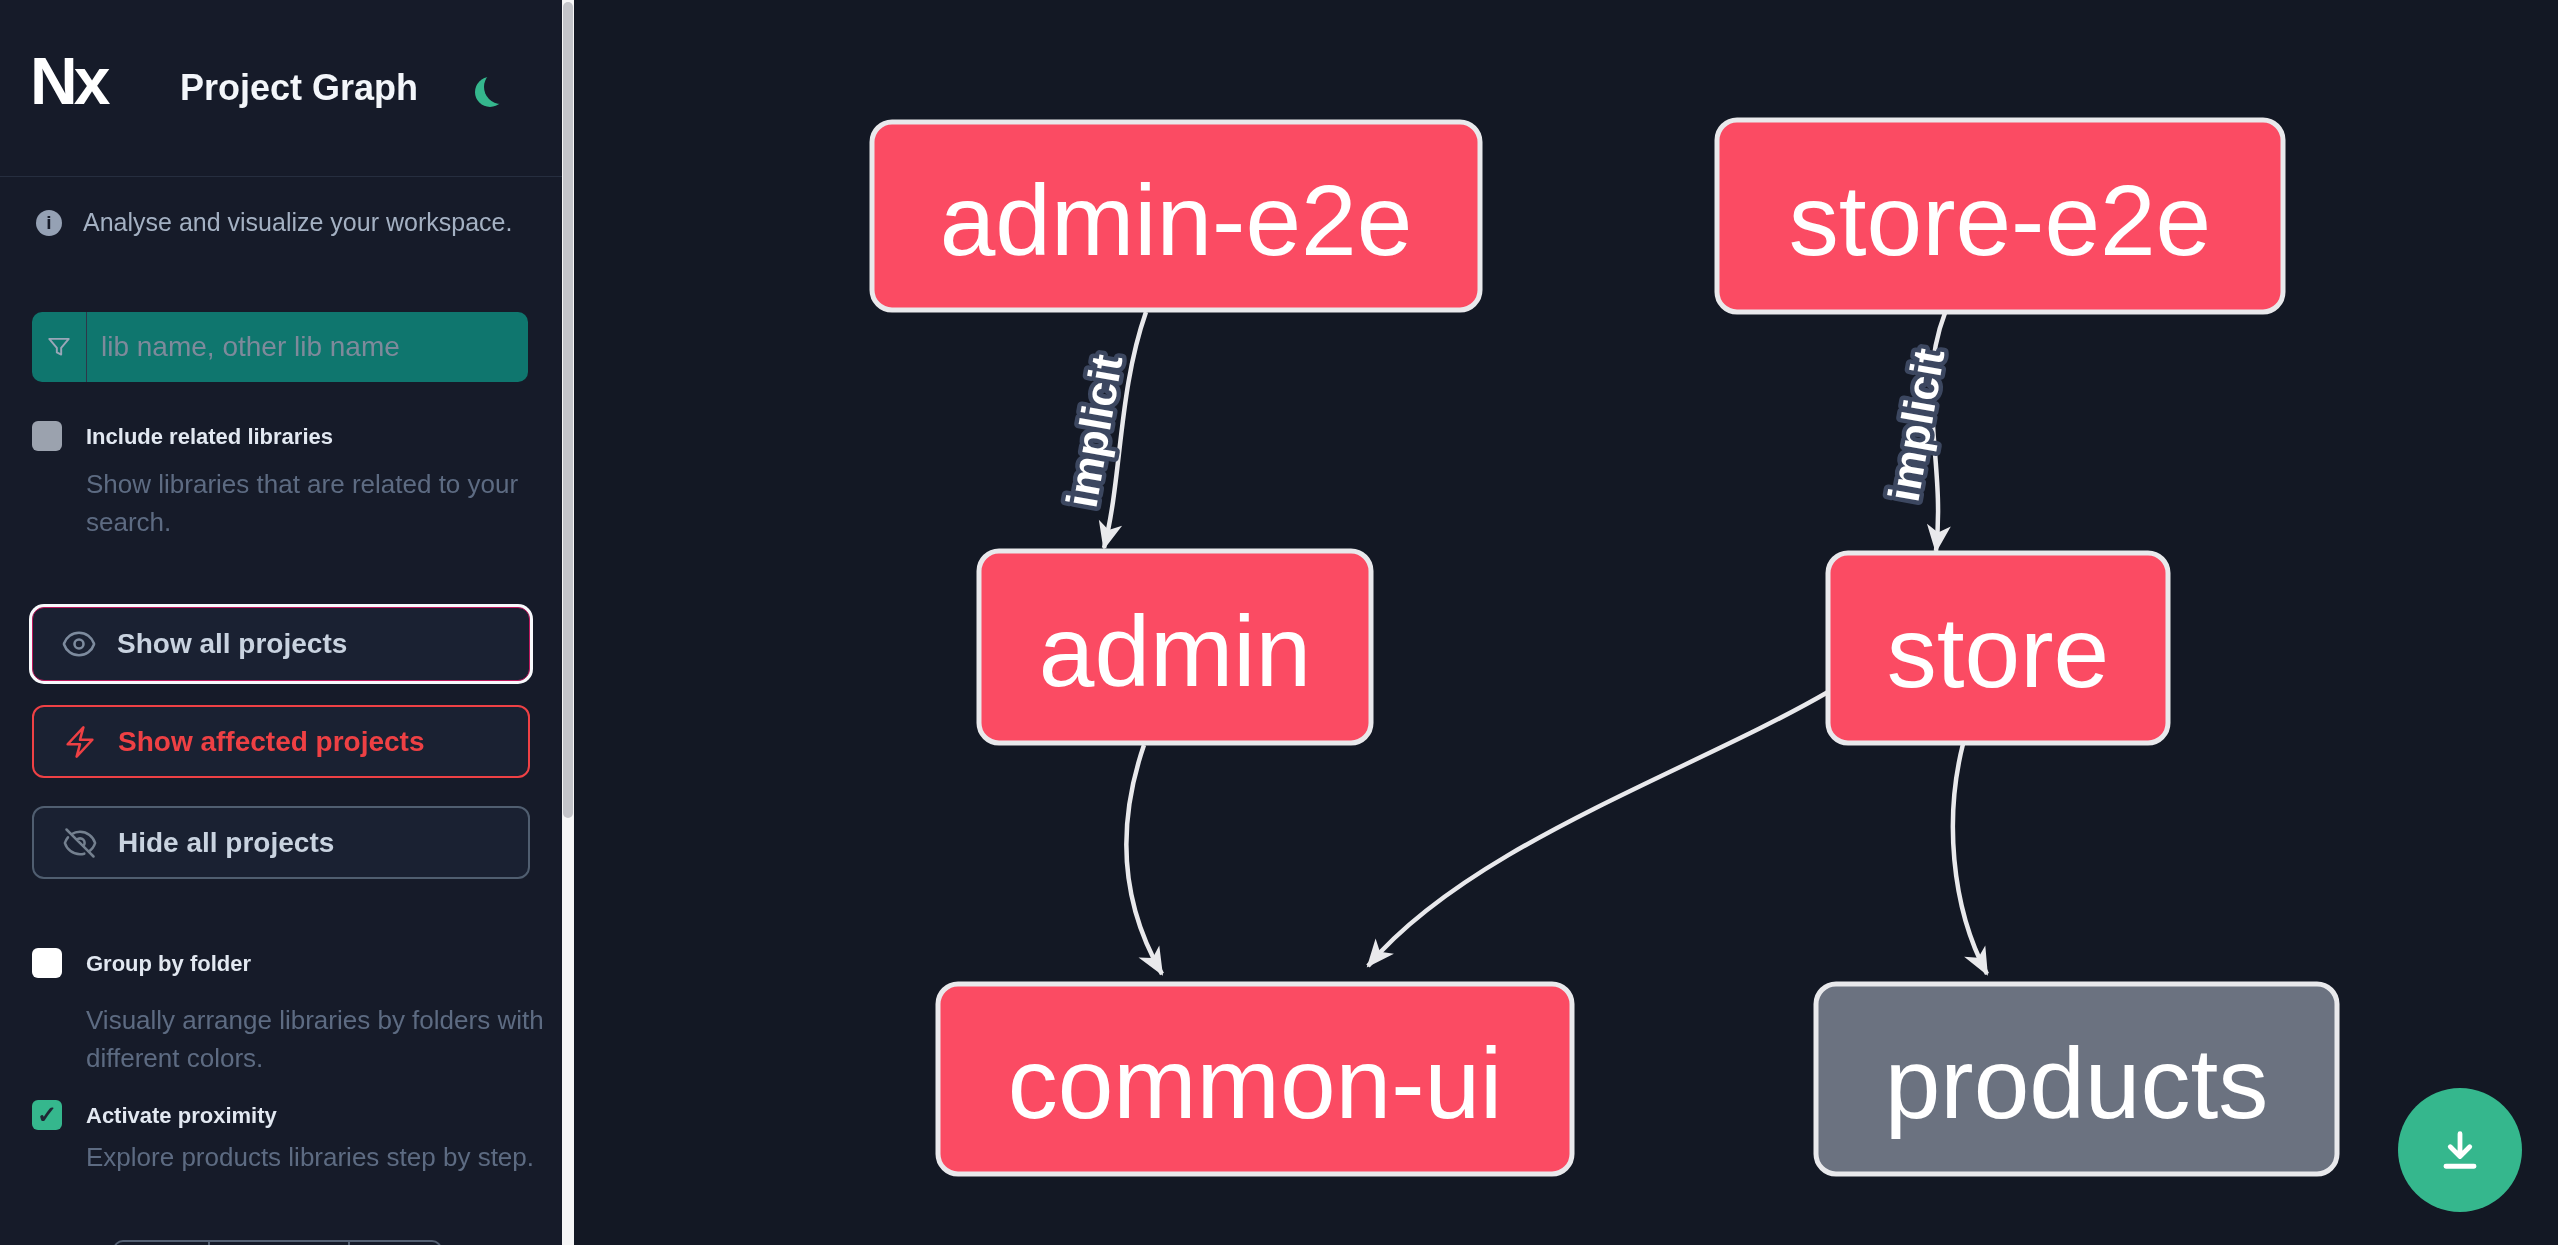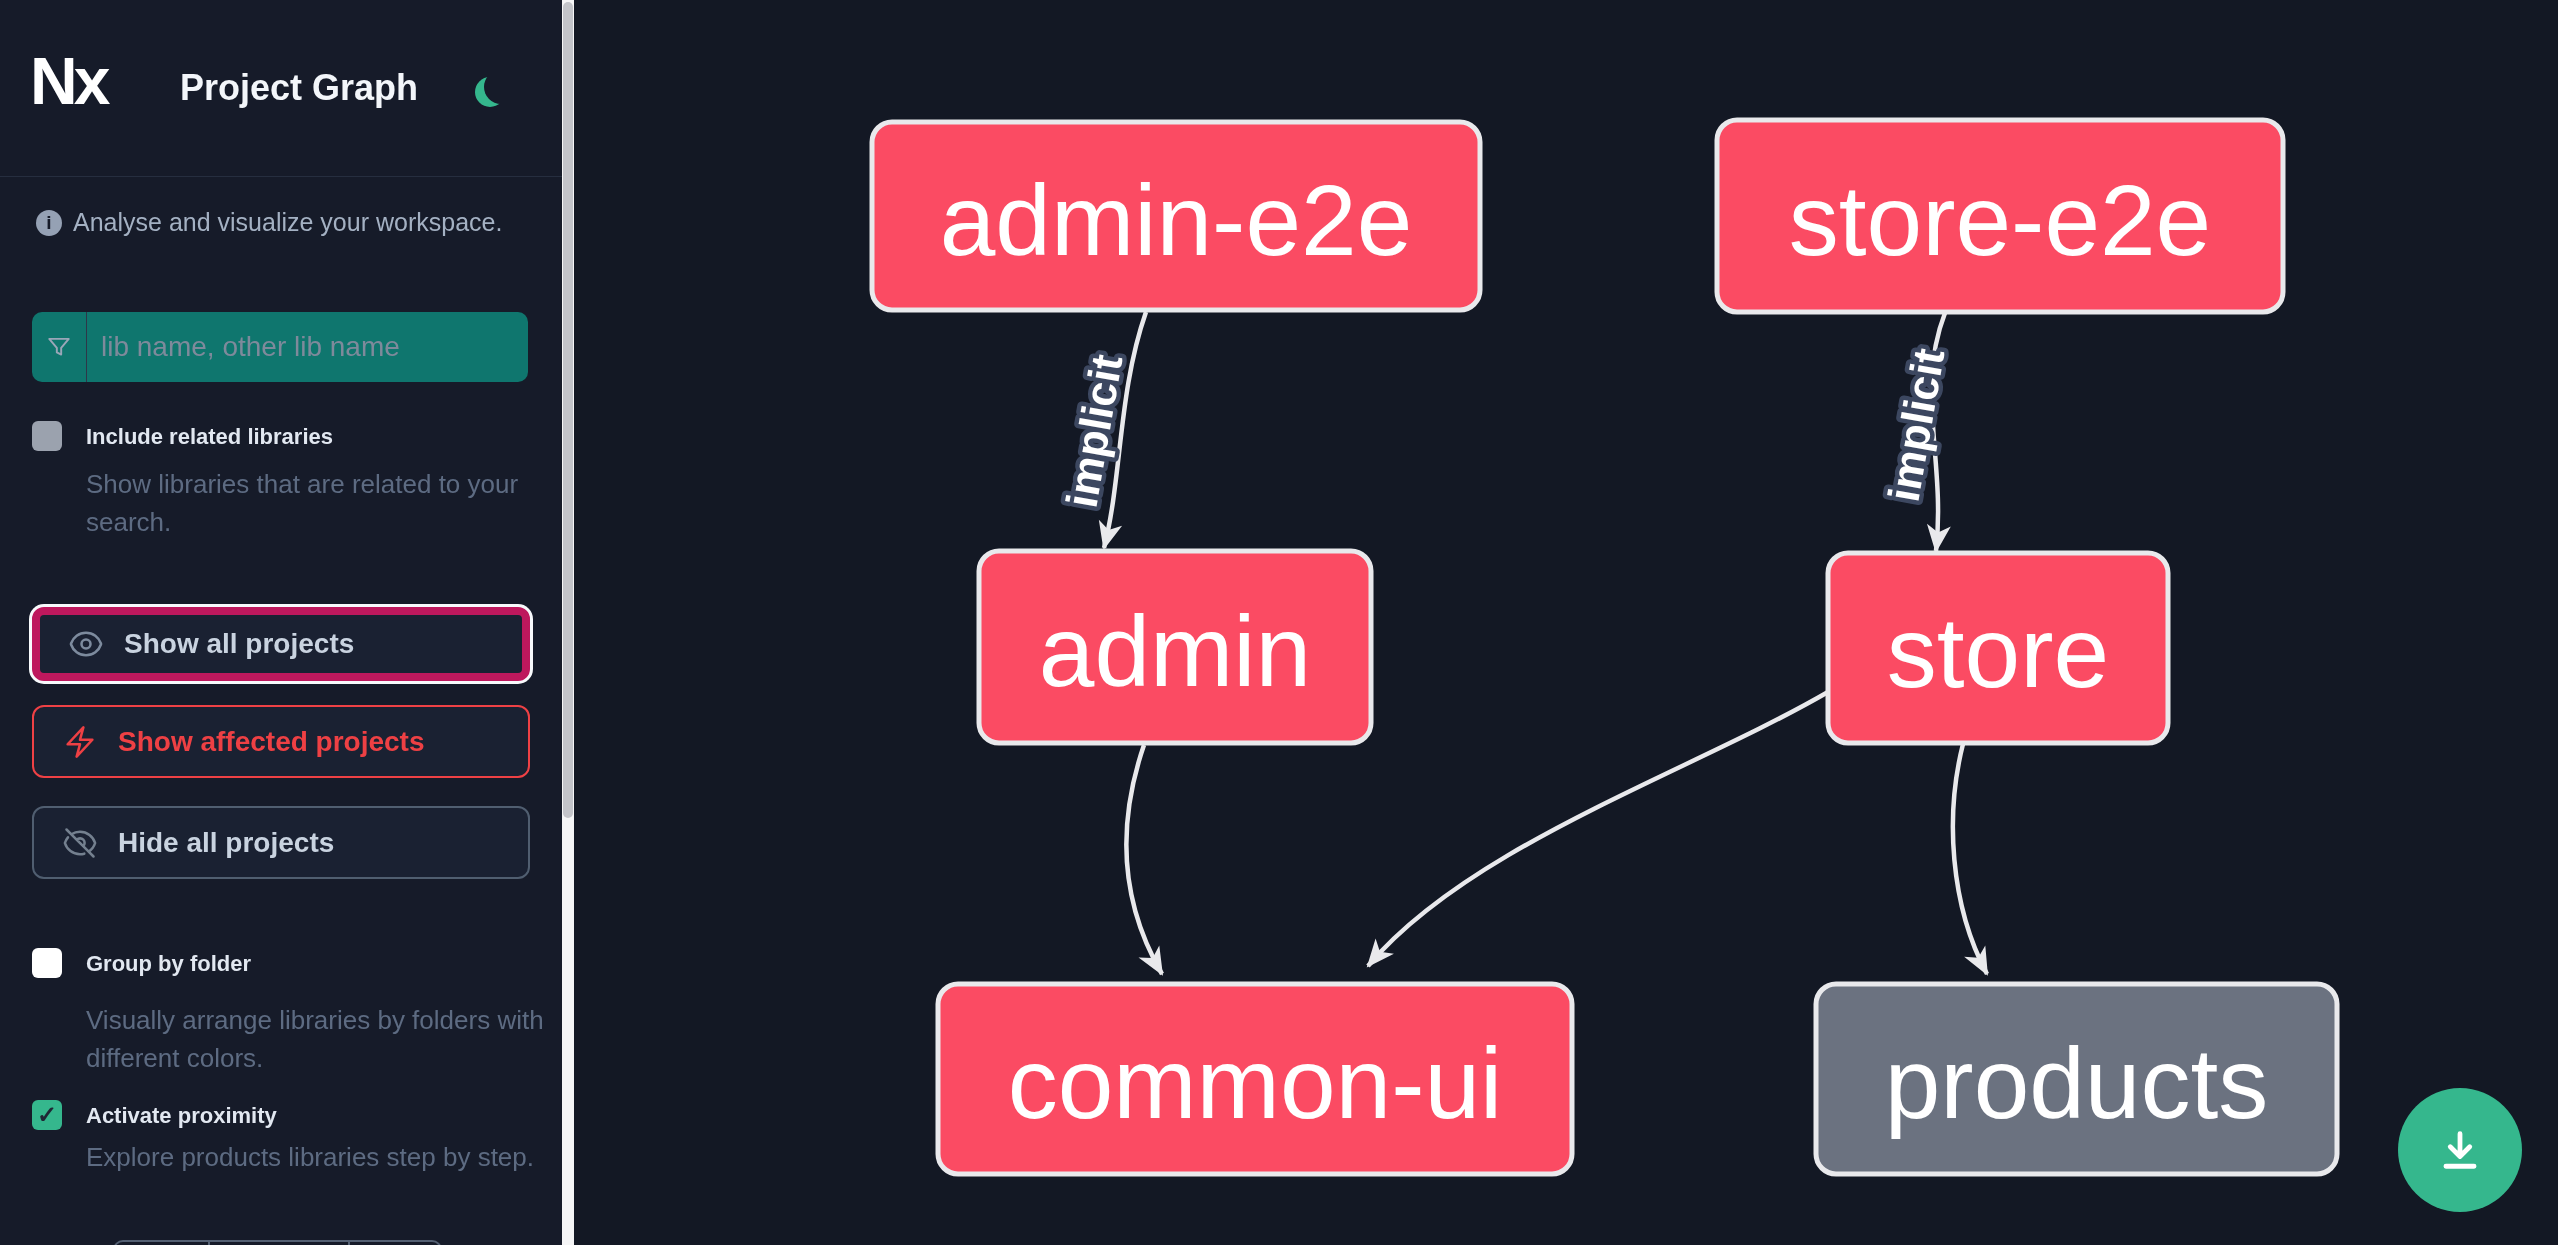--- a/index.html
+++ b/index.html
@@ -37,21 +37,21 @@
     position:absolute;left:484px;top:70px;width:34px;height:34px;border-radius:50%;
     box-shadow:-11px 5px 0 -2px #35b78d;
   }
   .header-divider{position:absolute;left:0;top:176px;width:562px;height:1px;background:#262e3f;}
   .info-row{position:absolute;left:36px;top:208px;display:flex;align-items:center;}
   .info-icon{
     width:26px;height:26px;border-radius:50%;background:#95a1b4;
     color:#161b29;font-size:19px;font-weight:bold;
     display:flex;align-items:center;justify-content:center;flex:0 0 auto;
   }
-  .tagline{margin-left:11px;font-size:25px;color:#a4b1c3;}
+  .tagline{margin-left:21px;font-size:25px;color:#a4b1c3;}
   .search-box{
     position:absolute;left:32px;top:312px;width:496px;height:70px;
     background:#0f766e;border-radius:10px;display:flex;align-items:stretch;overflow:hidden;
   }
   .search-icon-zone{width:54px;display:flex;align-items:center;justify-content:center;border-right:1px solid #2e3749;}
   .search-input{
     flex:1;background:transparent;border:none;outline:none;
     padding:0 0 0 14px;font-size:28px;color:#dbe2ec;font-family:"Liberation Sans",sans-serif;
   }
   .search-input::placeholder{color:#7e8a9b;opacity:1;}
@@ -70,21 +70,21 @@
     position:absolute;left:54px;width:458px;
     font-size:26px;color:#5d6b82;line-height:38px;
   }
   .side-btn{
     position:absolute;left:32px;width:498px;box-sizing:border-box;
     background:#1a2132;border-radius:12px;border:2px solid #505e70;
     display:flex;align-items:center;padding-left:28px;cursor:pointer;
   }
   .side-btn .btn-icon{width:36px;height:36px;flex:0 0 auto;margin-right:20px;}
   .side-btn .btn-label{font-size:28px;font-weight:600;color:#c9d3e0;white-space:nowrap;}
-  .side-btn.focused{border:8px solid #be185d;box-shadow:0 0 0 3px #f8fafc;}
+  .side-btn.focused{border:1px solid #be185d;box-shadow:0 0 0 3px #f8fafc;}
   .side-btn.affected{border:2px solid #ef4145;}
   .side-btn.affected .btn-label{color:#ee4044;}
   .partial-tabs{
     position:absolute;left:113px;top:1240px;width:329px;height:12px;box-sizing:border-box;
     border:2px solid #546073;border-bottom:none;border-radius:10px 10px 0 0;
     display:flex;
   }
   .partial-tabs .seg{flex:0 0 auto;height:100%;box-sizing:border-box;}
   .partial-tabs .seg1{width:95px;border-right:2px solid #546073;}
   .partial-tabs .seg2{width:140px;border-right:2px solid #546073;}

